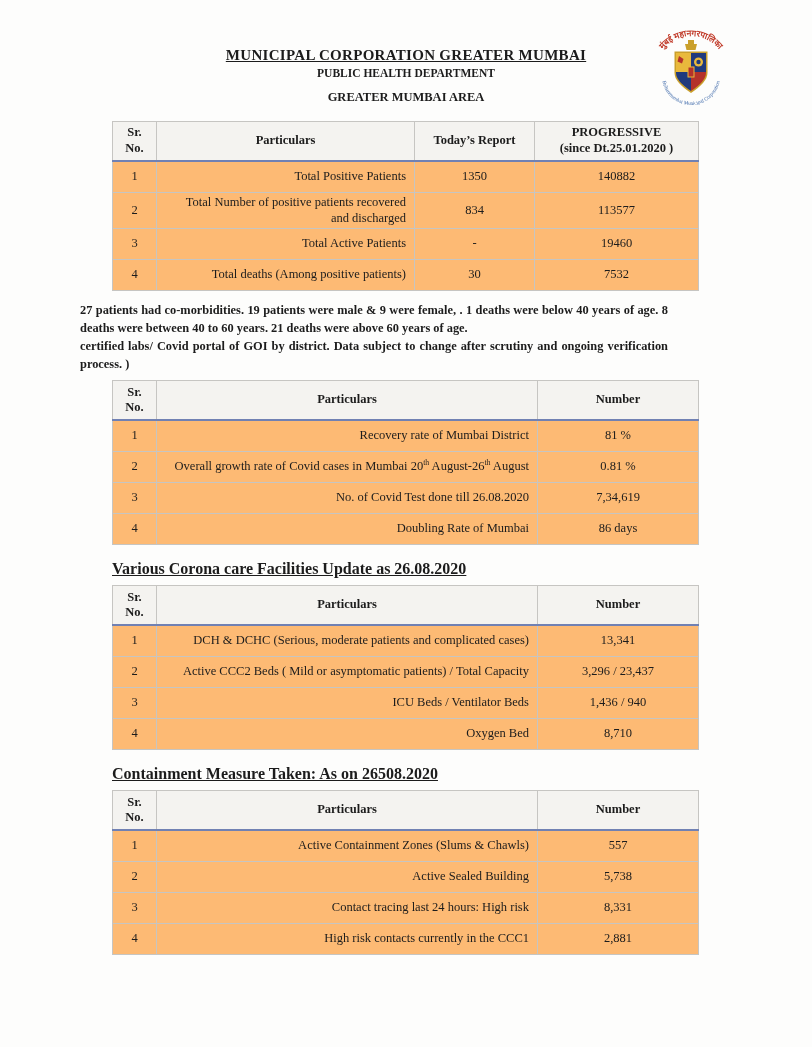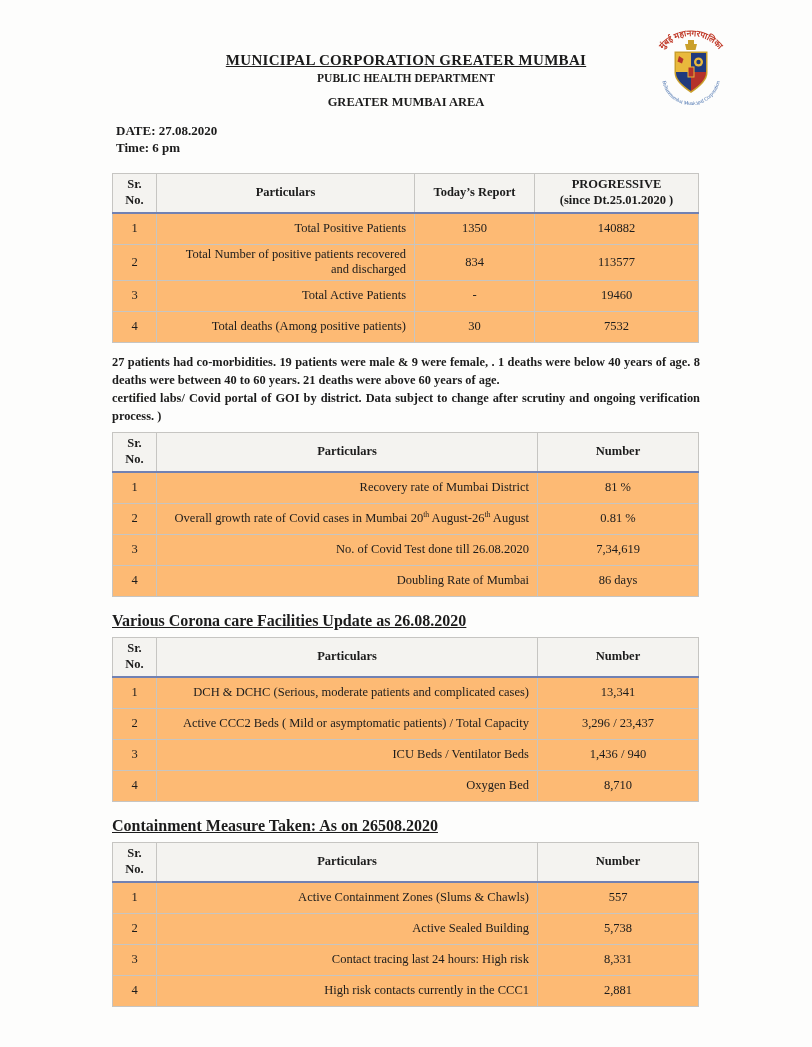--- a/index.html
+++ b/index.html
@@ -2,21 +2,21 @@
 <html><head>
 <meta charset="utf-8">
 <style>
   html,body{margin:0;padding:0;background:#ffffff;}
   .page{
     width:812px;height:1047px;position:relative;overflow:hidden;
     background:#fdfdfc;color:#1c1c1c;
     font-family:"Liberation Serif", serif;
   }
   
-  .titles{padding-top:52px;text-align:center;}
+  .titles{padding-top:35px;text-align:center;margin-top:12px;}
   .t-main{font-size:15px;font-weight:bold;text-decoration:underline;letter-spacing:.3px;}
   .t-dept{font-size:11.5px;font-weight:bold;margin-top:3px;}
   .t-covid{font-size:13.5px;font-weight:bold;text-decoration:underline;margin-top:5px;}
   .t-area{font-size:12.5px;font-weight:bold;margin-top:11px;}
   .logo{position:absolute;left:644px;top:20px;}
   
   .dateblock{margin:13px 0 0 116px;font-weight:bold;font-size:13px;line-height:1.3;}
   
   table{
     border-collapse:collapse;width:586px;margin-left:112px;
@@ -27,21 +27,21 @@
     font-weight:bold;text-align:center;white-space:pre-line;line-height:1.25;
     background:#f4f3f0;height:34px;border-bottom:2px solid #7181b3;
   }
   td{height:26px;line-height:1.25;text-align:right;}
   td.center{text-align:center;}
   sup{font-size:62%;vertical-align:super;line-height:0;}
   #daily-table{margin-top:16px;}
   #stats-table{margin-top:6px;}
   #facilities-table,#containment-table{margin-top:7px;}
   
-  .notes{margin:11px 0 0 112px;width:588px;font-weight:bold;font-size:12.4px;}
+  .notes{margin:11px 0 0 80px;width:588px;font-weight:bold;font-size:12.4px;}
   .notes p{margin:0;text-align:justify;line-height:1.45;}
   
   .section-title{
     margin:15px 0 0 112px;font-weight:bold;font-size:16px;
     text-decoration:underline;
   }
   #containment-title{text-decoration:underline;}
 </style>
 </head>
 <body>
@@ -78,24 +78,20 @@
       <circle cx="54.5" cy="42" r="4.5" fill="#e9b93c"></circle>
       <circle cx="54.5" cy="42" r="2.2" fill="#203a7d"></circle>
       <path d="M35 36 l4.5 3 -1.5 4.5 -4.5 -2 z" fill="#b4322a"></path>
       <rect x="44" y="47" width="6" height="10" fill="#b4322a" stroke="#e9b93c" stroke-width="1"></rect>
     </g>
     <text font-size="5.2" fill="#3a66a8">
       <textPath href="#arcB" startOffset="50%" text-anchor="middle">Brihanmumbai Municipal Corporation</textPath>
     </text>
   </svg>
 
-  <div class="dateblock">
-    <div>DATE: 27.08.2020</div>
-    <div>Time: 6 pm</div>
-  </div>
 
   <table id="daily-table">
     <colgroup>
         <col style="width:44px">
         <col style="width:258px">
         <col style="width:120px">
         <col style="width:164px">
       </colgroup>
     <thead>
       <tr>

